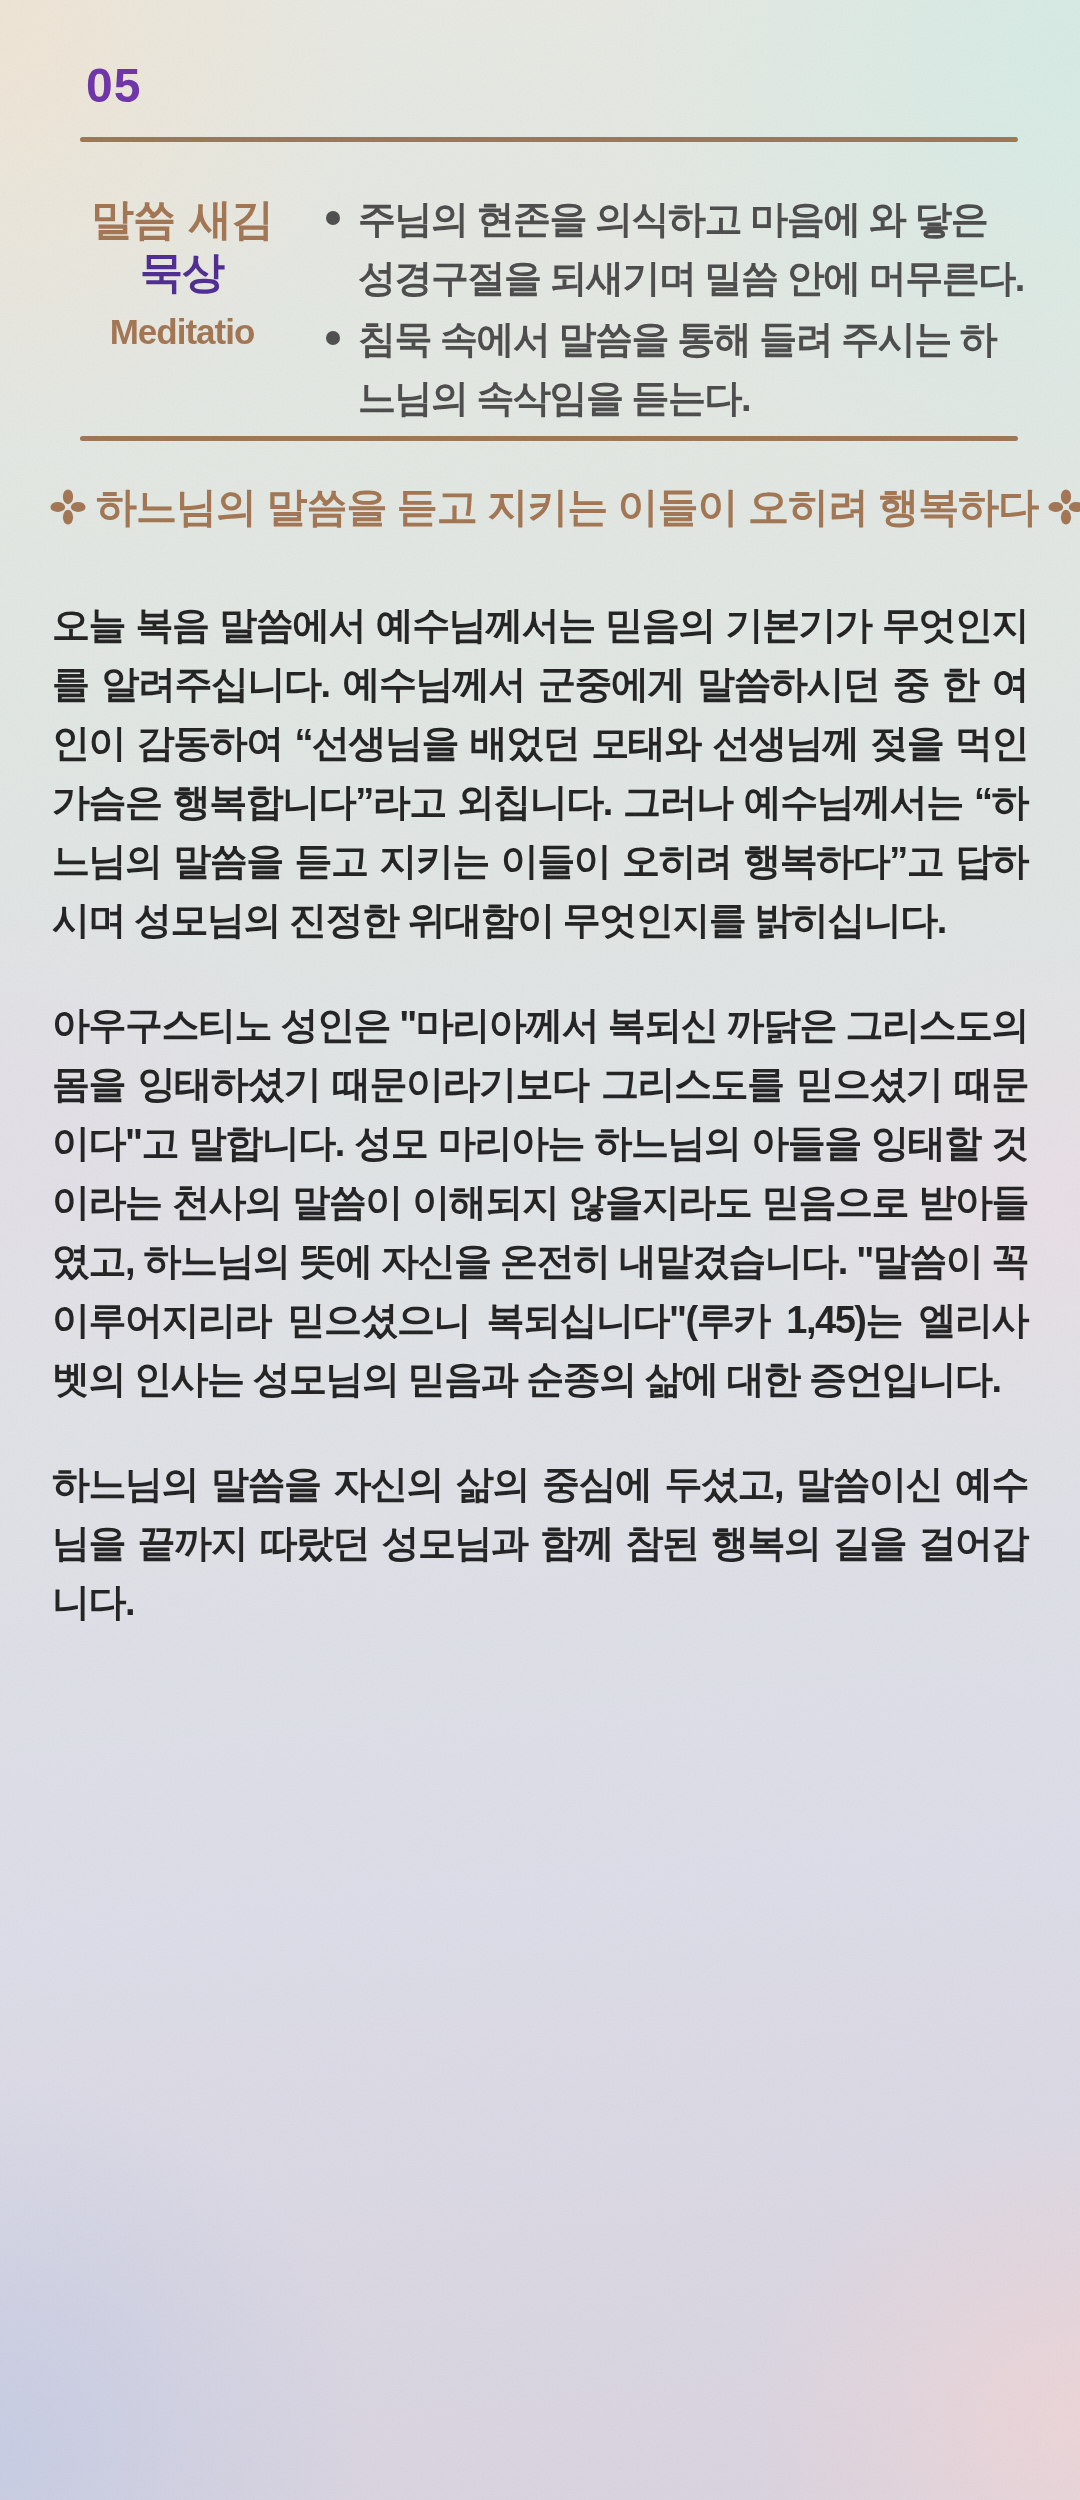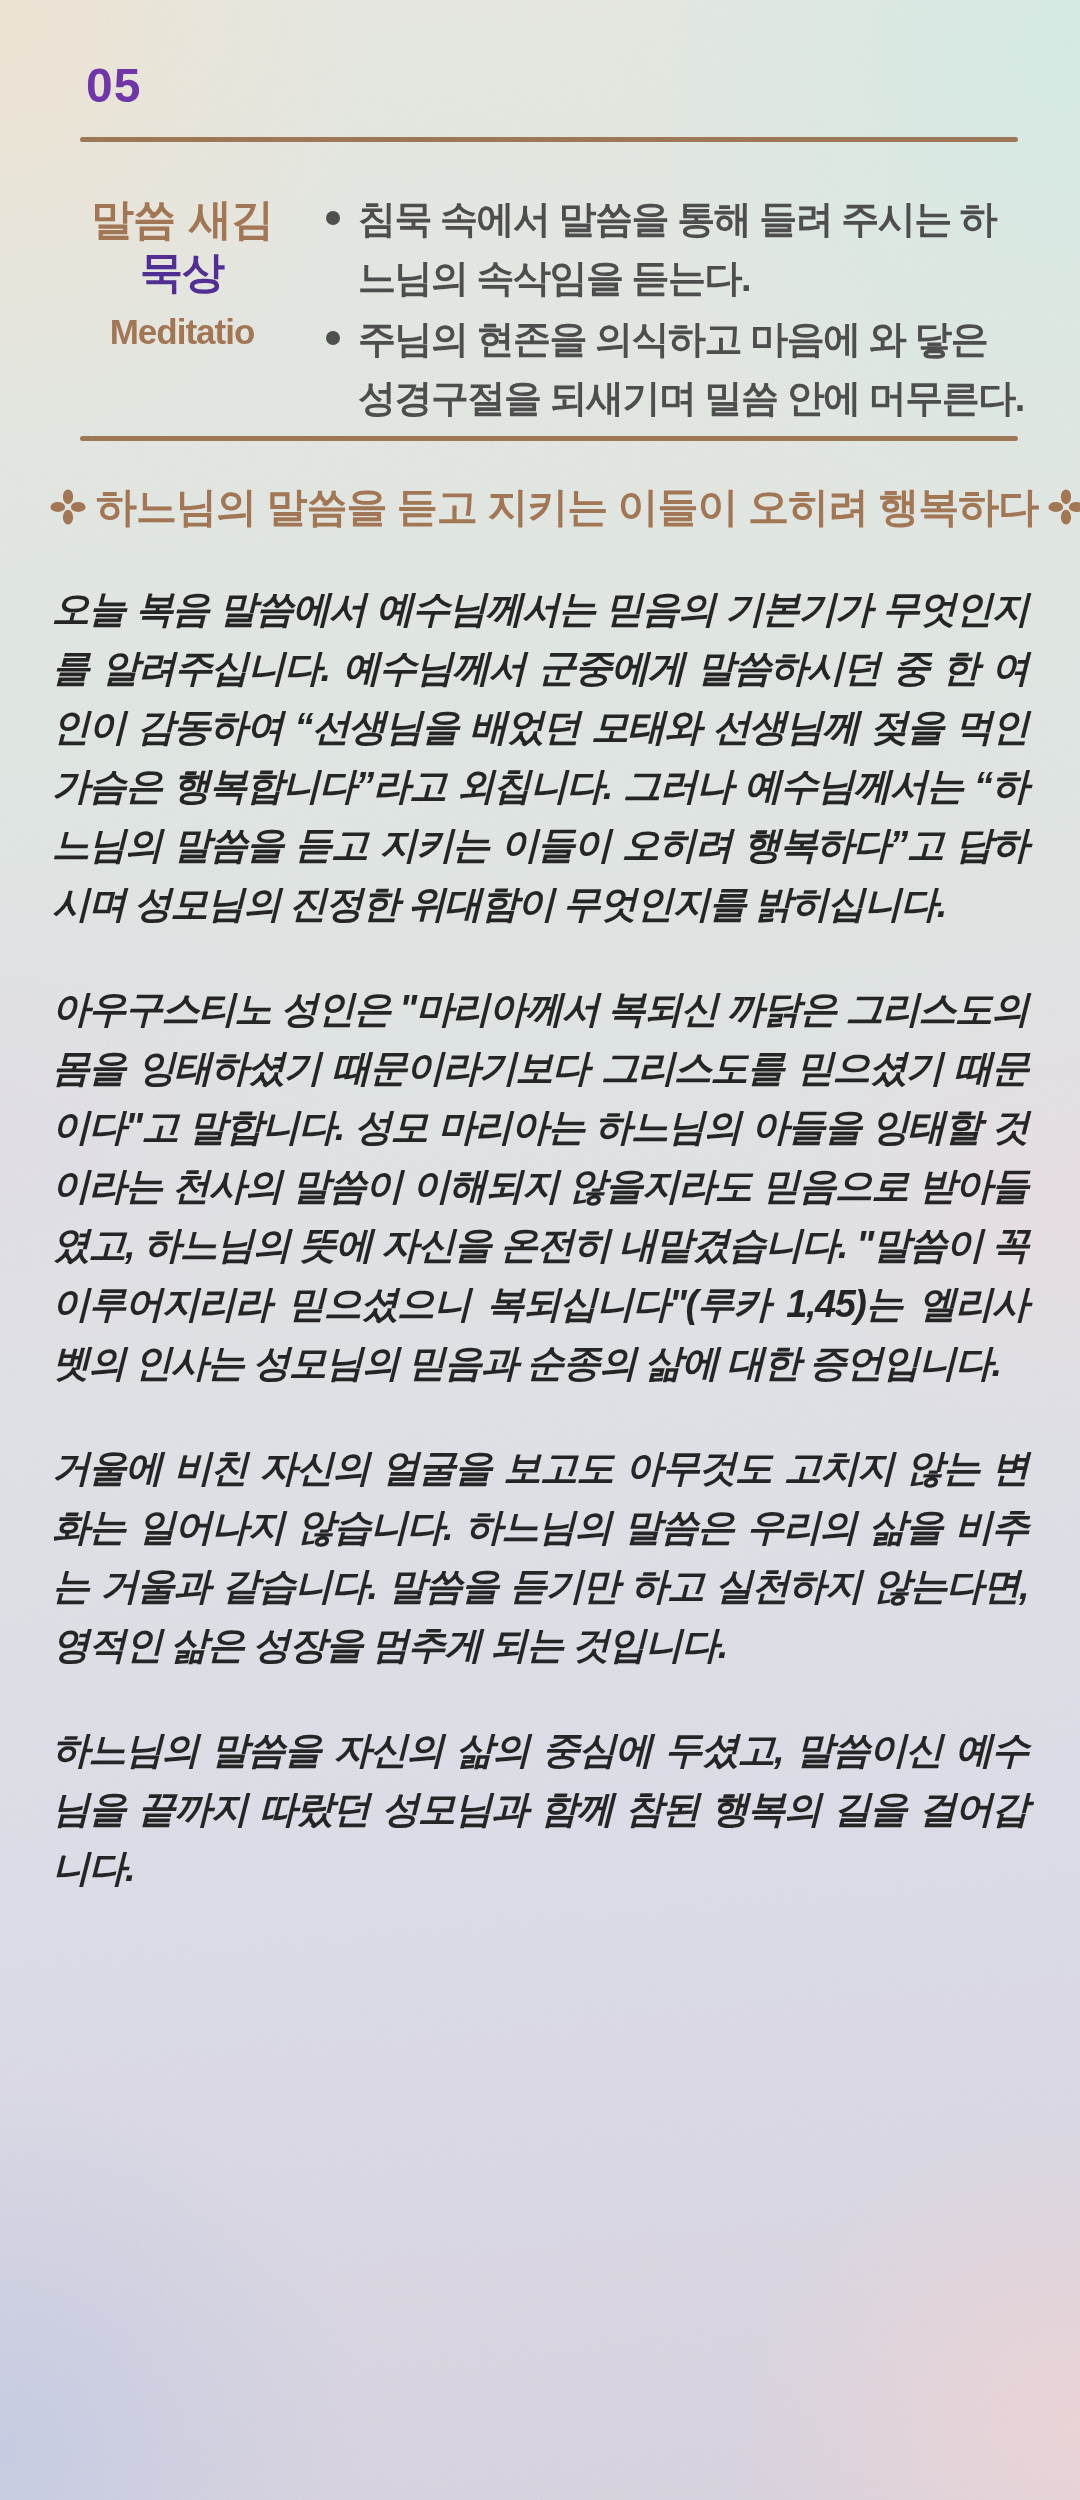--- a/index.html
+++ b/index.html
@@ -102,21 +102,21 @@
     position: absolute;
     left: 52px; top: 580px;
     width: 976px;
     font-size: 38px;
     line-height: 59px;
     font-weight: bold;
     color: #1d1d1d;
     letter-spacing: -1.5px;
     text-align: justify;
   }
-  .body-text p { margin: 0 0 46px 0; font-style: italic; }
+  .body-text p { margin: 16px 0 46px 0; }
   .body-text p:last-child { margin-bottom: 0; }
 </style>
 </head>
 <body>
 
 <div class="page">
 
   <div class="content">
 
     <div class="section-number">05</div>
@@ -125,25 +125,25 @@
 
     <div class="header-row">
       <div class="header-left">
         <div class="hl-ko1">말씀 새김</div>
         <div class="hl-ko2">묵상</div>
         <div class="hl-la">Meditatio</div>
       </div>
       <div class="bullet-list">
         <div class="bullet-item">
           <span class="bullet-dot"></span>
-          <span class="bullet-text">침묵 속에서 말씀을 통해 들려 주시는 하느님의 속삭임을 듣는다.</span>
+          <span class="bullet-text">주님의 현존을 의식하고 마음에 와 닿은 성경구절을 되새기며 밀씀 안에 머무른다.</span>
         </div>
         <div class="bullet-item">
           <span class="bullet-dot"></span>
-          <span class="bullet-text">주님의 현존을 의식하고 마음에 와 닿은 성경구절을 되새기며 밀씀 안에 머무른다.</span>
+          <span class="bullet-text">침묵 속에서 말씀을 통해 들려 주시는 하느님의 속삭임을 듣는다.</span>
         </div>
       </div>
     </div>
 
     <div class="rule rule-2"></div>
 
     <div class="headline">
       <svg class="clover" width="36" height="36" viewBox="0 0 24 24">
         <g fill="#a1734f">
           <ellipse cx="12" cy="5.2" rx="3.4" ry="4.9"></ellipse>
@@ -157,21 +157,20 @@
           <ellipse cx="12" cy="18.8" rx="3.4" ry="4.9"></ellipse>
           <ellipse cx="5.2" cy="12" rx="4.9" ry="3.4"></ellipse>
           <ellipse cx="18.8" cy="12" rx="4.9" ry="3.4"></ellipse>
         </g>
       </svg>
     </div>
 
     <div class="body-text">
       <p>오늘 복음 말씀에서 예수님께서는 믿음의 기본기가 무엇인지를 알려주십니다. 예수님께서 군중에게 말씀하시던 중 한 여인이 감동하여 “선생님을 배었던 모태와 선생님께 젖을 먹인 가슴은 행복합니다”라고 외칩니다. 그러나 예수님께서는 “하느님의 말씀을 듣고 지키는 이들이 오히려 행복하다”고 답하시며 성모님의 진정한 위대함이 무엇인지를 밝히십니다.</p>
       <p>아우구스티노 성인은 "마리아께서 복되신 까닭은 그리스도의 몸을 잉태하셨기 때문이라기보다 그리스도를 믿으셨기 때문이다"고 말합니다. 성모 마리아는 하느님의 아들을 잉태할 것이라는 천사의 말씀이 이해되지 않을지라도 믿음으로 받아들였고, 하느님의 뜻에 자신을 온전히 내맡겼습니다. "말씀이 꼭 이루어지리라 믿으셨으니 복되십니다"(루카 1,45)는 엘리사벳의 인사는 성모님의 믿음과 순종의 삶에 대한 증언입니다.</p>
-      <p>거울에 비친 자신의 얼굴을 보고도 아무것도 고치지 않는 변화는 일어나지 않습니다. 하느님의 말씀은 우리의 삶을 비추는 거울과 같습니다. 말씀을 듣기만 하고 실천하지 않는다면, 영적인 삶은 성장을 멈추게 되는 것입니다.</p>
       <p><span>하느님의 말씀을 자신의 삶의 중심에 두셨고, 말씀이신 예수님을 끝까지 따랐던 성모님과 함께 참된 행복의 길을 걸어갑니다.</span></p>
     </div>
 
   </div>
 
   <svg class="grain" xmlns="http://www.w3.org/2000/svg">
     <filter id="grainFilter">
       <feTurbulence type="fractalNoise" baseFrequency="0.75" numOctaves="2" stitchTiles="stitch"></feTurbulence>
       <feColorMatrix type="saturate" values="0"></feColorMatrix>
     </filter>

